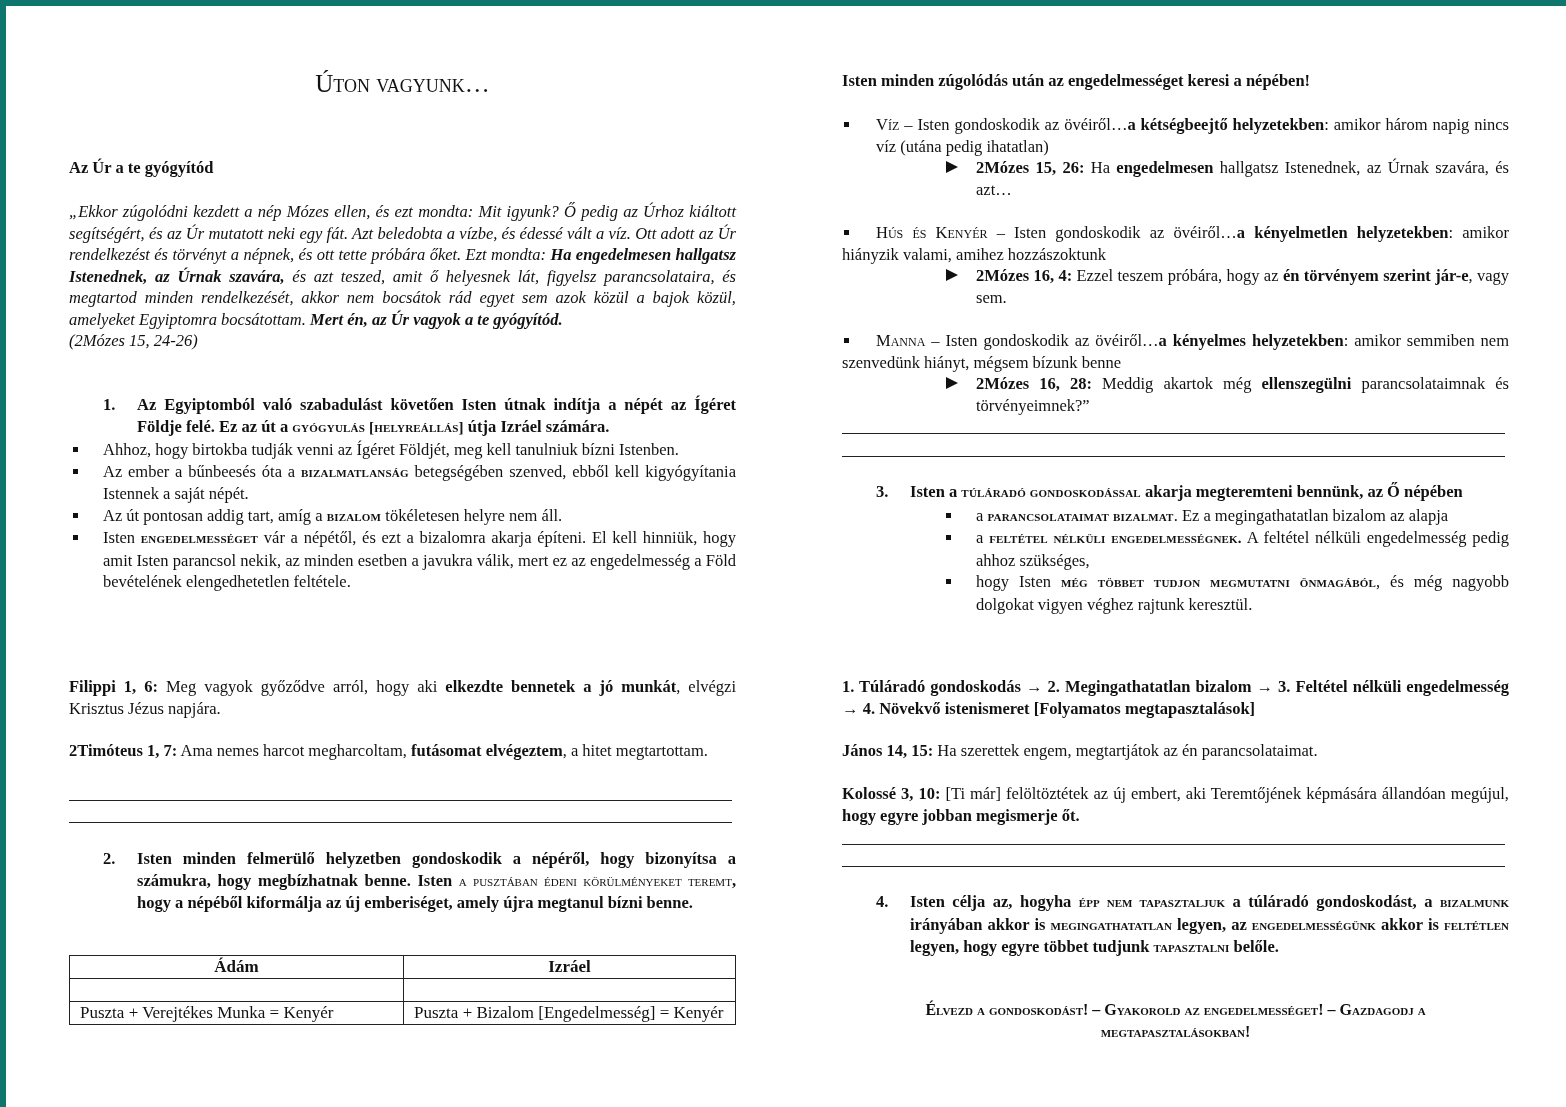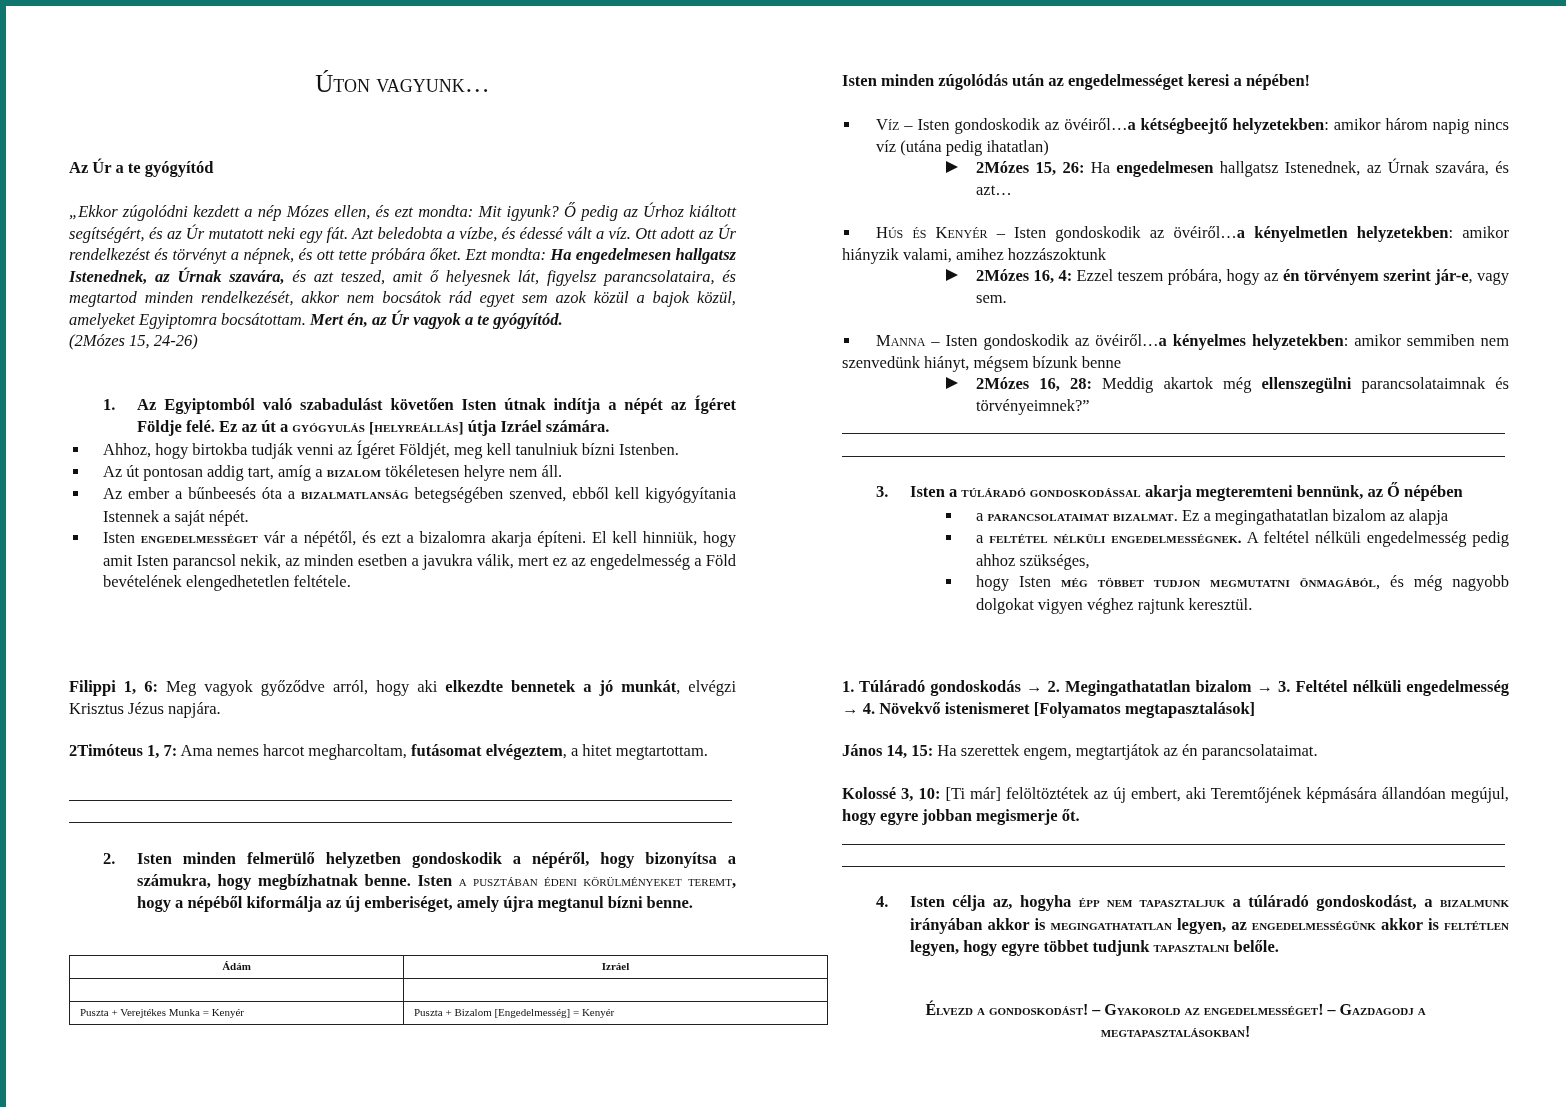--- a/index.html
+++ b/index.html
@@ -33,22 +33,22 @@
   .bullet-row { position: relative; }
   .sq {
     position: absolute; width: 5px; height: 5px; background: #111;
   }
   .tri {
     position: absolute; width: 0; height: 0;
     border-top: 6px solid transparent; border-bottom: 6px solid transparent;
     border-left: 12px solid #111;
   }
   table.cmp {
-    position: absolute; left: 0; width: 759px; border-collapse: collapse;
-    font-size: 11px; line-height: 21.5px;
+    position: absolute; left: 0; width: 667px; border-collapse: collapse;
+    font-size: 17px; line-height: 21.5px;
   }
   table.cmp td, table.cmp th {
     border: 1px solid #222; vertical-align: top; padding: 0 10px;
   }
   table.cmp th { text-align: center; font-weight: bold; height: 22px; }
   .center { text-align: center; }
 </style>
 </head>
 <body>
 
@@ -71,25 +71,25 @@
       <div class="num-body">
         <span>Az Egyiptomból való szabadulást követően Isten útnak indítja a népét az Ígéret Földje felé. Ez az út a </span><span class="scb">gyógyulás [helyreállás]</span><span> útja Izráel számára.</span>
       </div>
       <div style="margin-top:1px;">
         <div class="bullet-row">
           <span class="sq" style="left:-30px; top:8px;"></span>
           <span>Ahhoz, hogy birtokba tudják venni az Ígéret Földjét, meg kell tanulniuk bízni Istenben.</span>
         </div>
         <div class="bullet-row">
           <span class="sq" style="left:-30px; top:8px;"></span>
+          <span>Az ember a bűnbeesés óta a </span><span class="scb">bizalmatlanság</span><span> betegségében szenved, ebből kell kigyógyítania Istennek a saját népét.</span>
+        </div>
+        <div class="bullet-row">
+          <span class="sq" style="left:-30px; top:8px;"></span>
           <span>Az út pontosan addig tart, amíg a </span><span class="scb">bizalom</span><span> tökéletesen helyre nem áll.</span>
-        </div>
-        <div class="bullet-row">
-          <span class="sq" style="left:-30px; top:8px;"></span>
-          <span>Az ember a bűnbeesés óta a </span><span class="scb">bizalmatlanság</span><span> betegségében szenved, ebből kell kigyógyítania Istennek a saját népét.</span>
         </div>
         <div class="bullet-row">
           <span class="sq" style="left:-30px; top:8px;"></span>
           <span>Isten </span><span class="scb">engedelmességet</span><span> vár a népétől, és ezt a bizalomra akarja építeni. El kell hinniük, hogy amit Isten parancsol nekik, az minden esetben a javukra válik, mert ez az engedelmesség a Föld bevételének elengedhetetlen feltétele.</span>
         </div>
       </div>
     </div>
 
     <div class="abs t j" style="top:670px;">
       <span class="b">Filippi 1, 6:</span><span> Meg vagyok győződve arról, hogy aki </span><span class="b">elkezdte bennetek a jó munkát</span><span>, elvégzi Krisztus Jézus napjára.</span>

